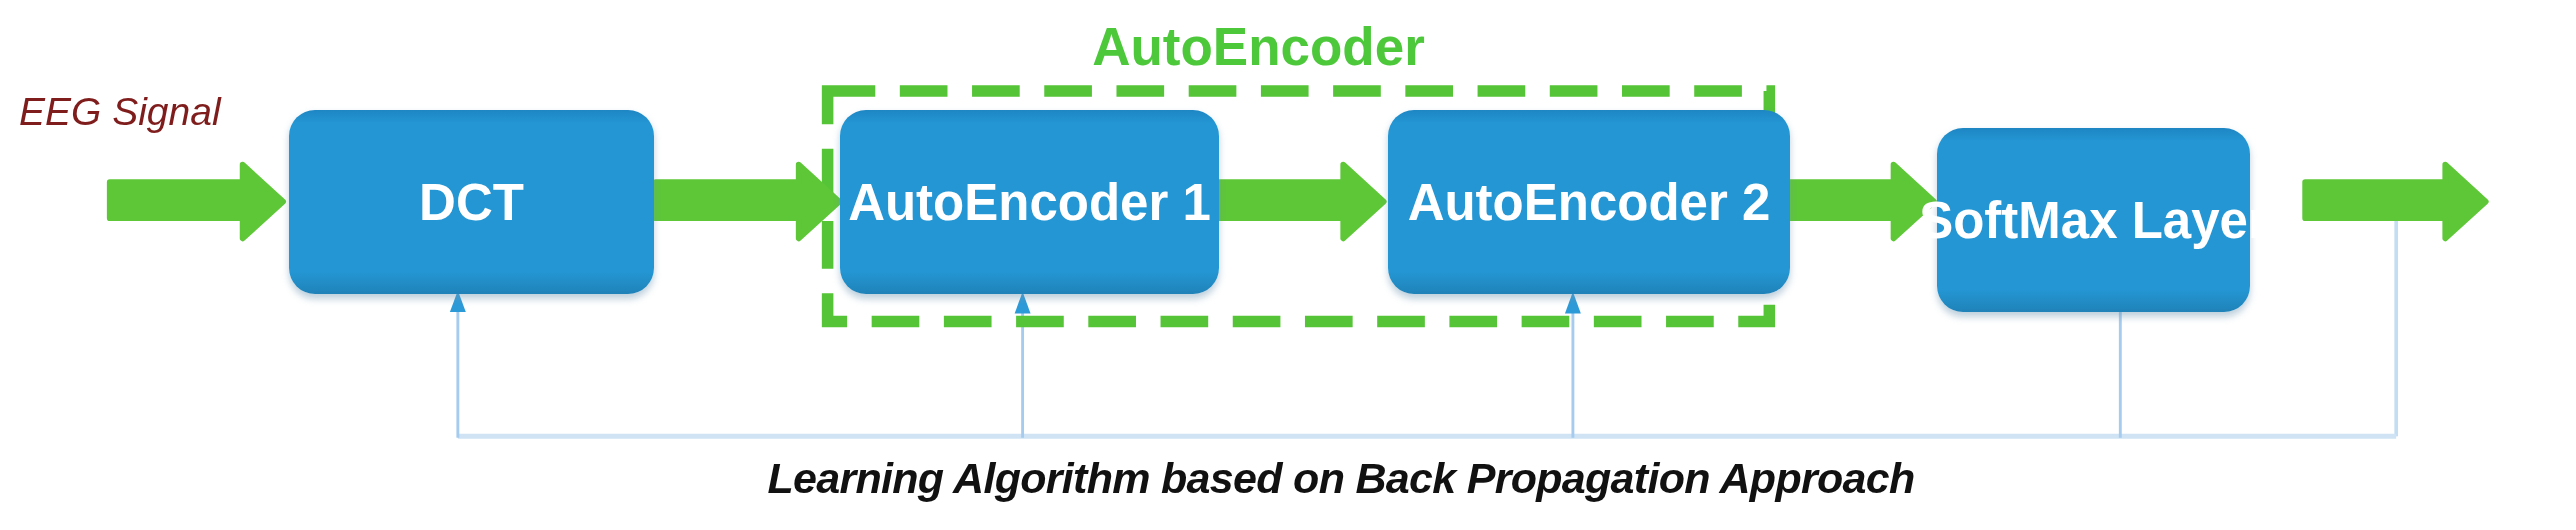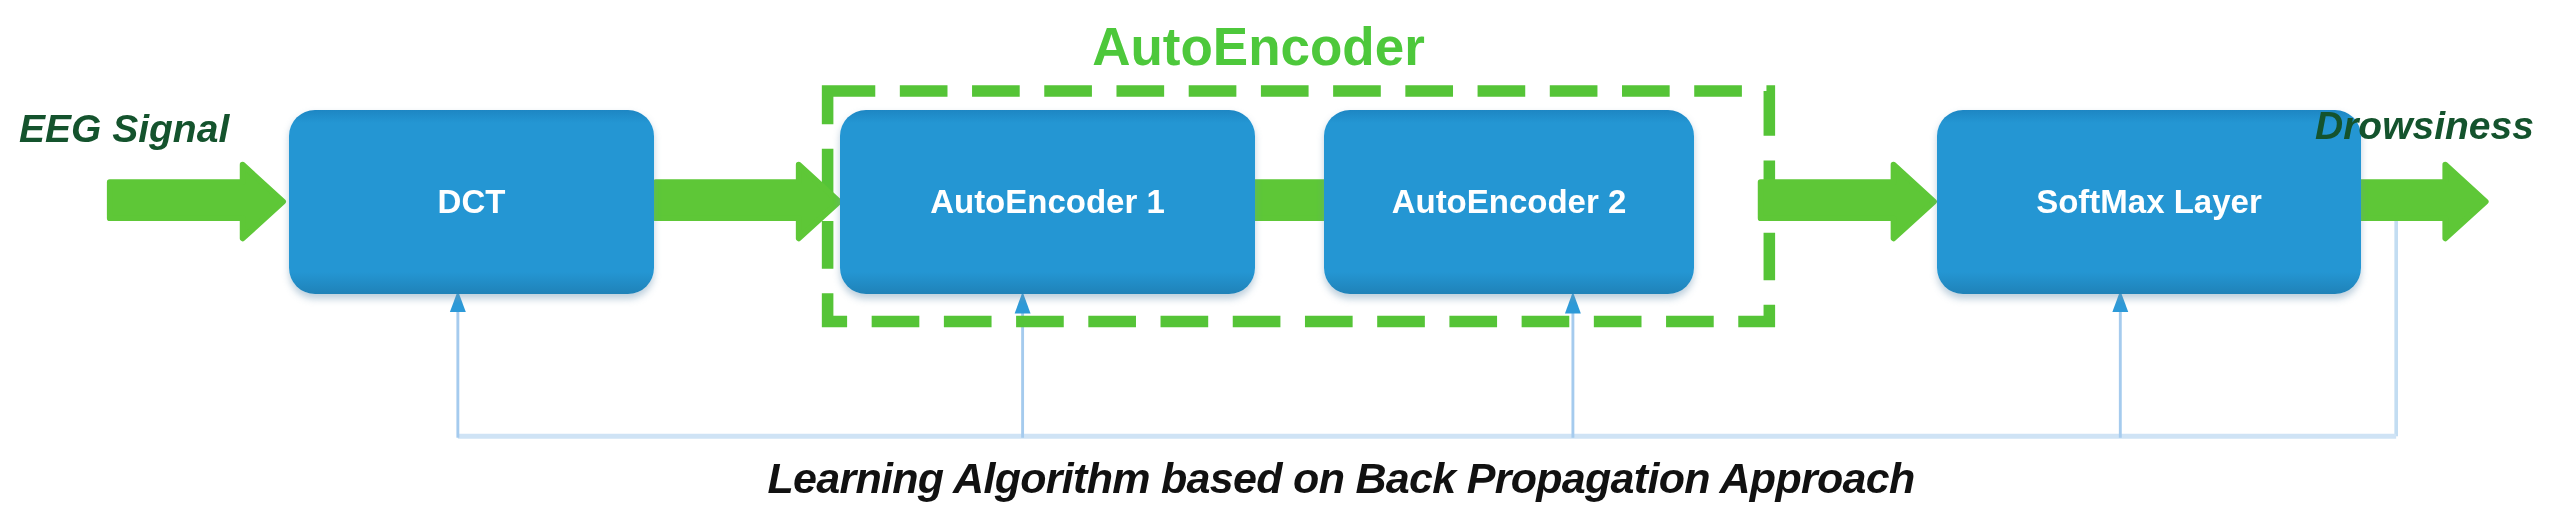--- a/index.html
+++ b/index.html
@@ -29,39 +29,38 @@
     height: 184px;
     border-radius: 26px;
     background: linear-gradient(180deg, #1d86c3 0%, #2496d3 7%, #2496d3 88%, #1f82b8 100%);
     box-shadow: 0 4.3px 7.2px rgba(110, 150, 180, 0.45);
     display: flex;
     align-items: center;
     justify-content: center;
   }
   .block-label {
     color: #ffffff;
-    font-size: 33px;
+    font-size: 51px;
     font-weight: bold;
     letter-spacing: 0px;
     text-align: center;
     white-space: nowrap;
   }
   .block-dct      { left: 289px;  width: 365px; }
-  .block-ae1      { left: 840px; width: 415px; }
-  .block-ae2      { left: 1324px; width: 370px; }
-  .block-softmax  { left: 1937px; width: 424px; }
+  .block-ae1      { left: 840px; width: 379px; }
+  .block-ae2      { left: 1388px; width: 402px; }
+  .block-softmax  { left: 1937px; width: 313px; margin-top: 18px; }
 
   
   .annotation {
     position: absolute;
-    color: #14532d;
-    font-weight: bold;
+    color: #7f1d1d;
+    font-weight: normal;
     font-style: italic;
     white-space: nowrap;
-    margin-top: 17px;
   }
   .input-label  { left: 19px;   top: 90px; font-size: 39px; }
   .output-label { left: 2315px; top: 87px; font-size: 39px; }
   .caption {
     position: absolute;
     left: 738px;
     top: 454px;
     width: 1206px;
     text-align: center;
     color: #111111;
@@ -138,18 +137,17 @@
   <div class="block block-ae1">
     <span class="block-label">AutoEncoder 1</span>
   </div>
   <div class="block block-ae2">
     <span class="block-label">AutoEncoder 2</span>
   </div>
   <div class="block block-softmax">
     <span class="block-label">SoftMax Layer</span>
   </div>
 
-  <div class="annotation output-label">Drowsiness</div>
 
   <div class="caption">Learning Algorithm based on Back Propagation Approach</div>
 
 </div>
 
 
 </body></html>

